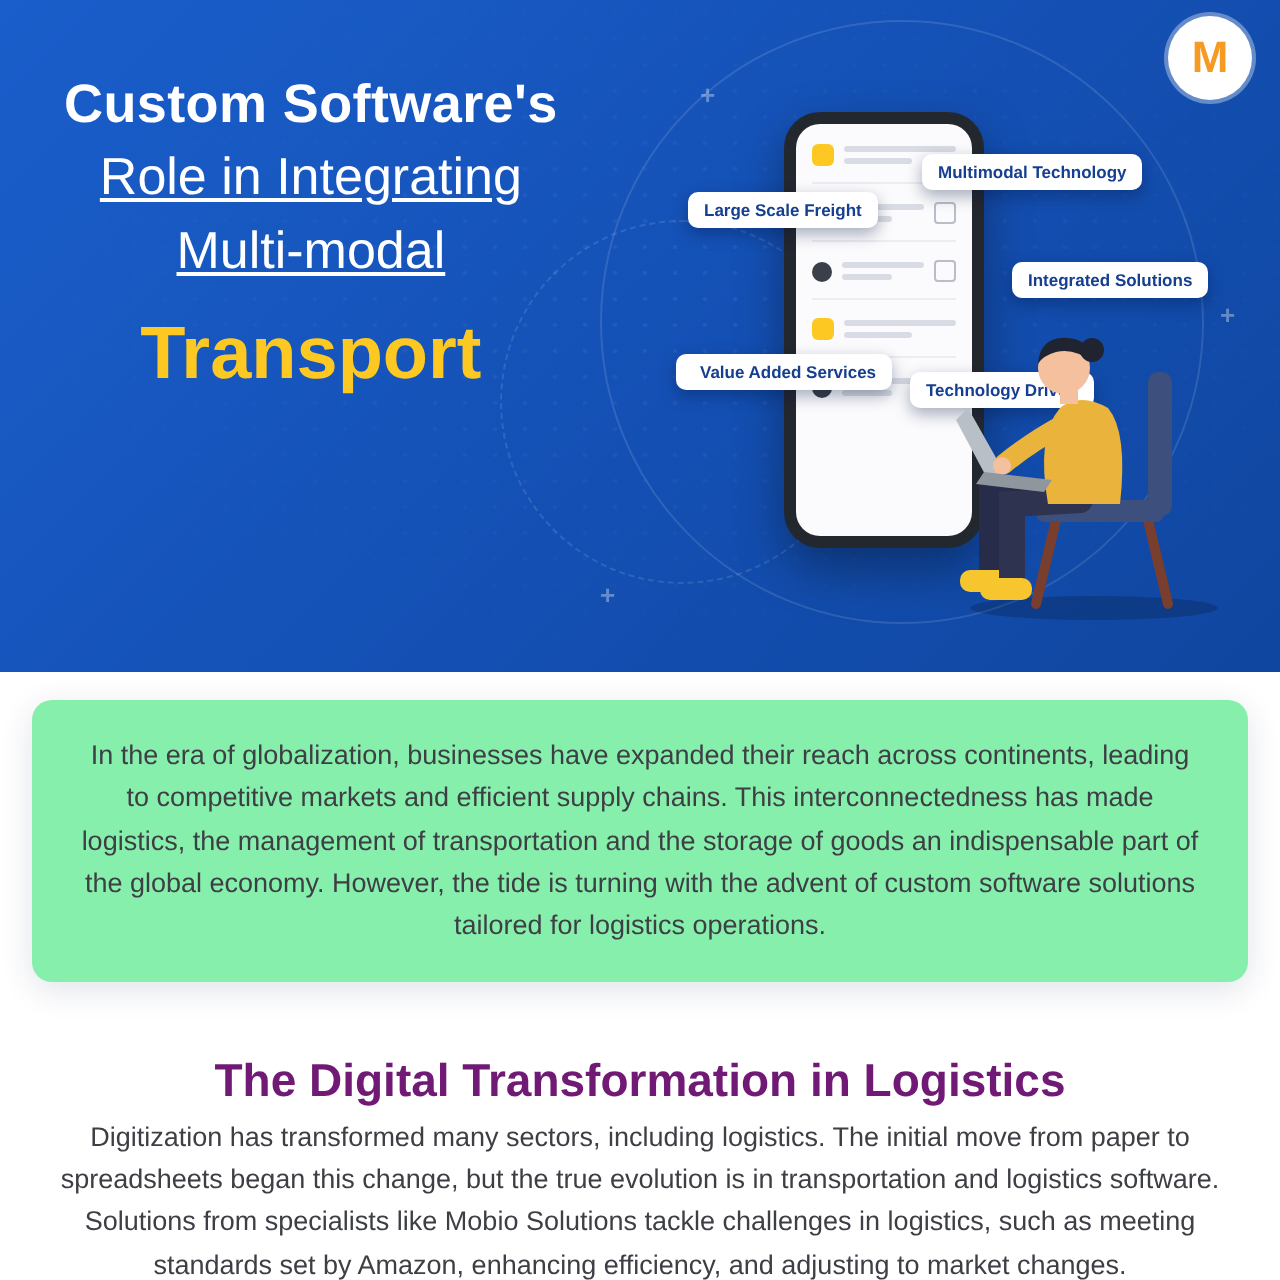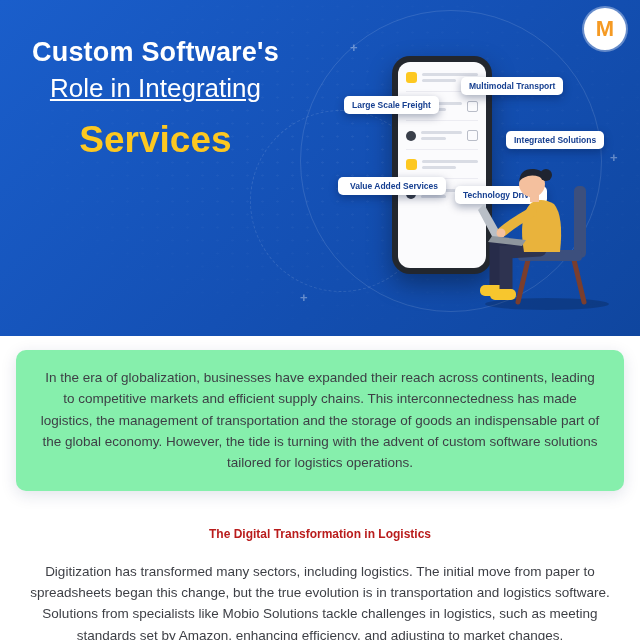--- a/index.html
+++ b/index.html
@@ -77,22 +77,22 @@
     margin:14px 16px 0;background:#86efac;border-radius:10px;
     box-shadow:0 4px 16px rgba(20,40,90,.13);
     padding:17px 24px;box-sizing:border-box;
   }
   .intro-card p{
     margin:0;color:#3d3f45;font-size:13.5px;line-height:1.58;text-align:center;
   }
 
   
   .section-heading{
-    margin:36px auto 20px;text-align:center;color:#b91c1c;
-    font-size:12px;font-weight:800;
+    margin:36px auto 4px;text-align:center;color:#701a75;
+    font-size:23px;font-weight:800;
   }
   .section-body{
     width:602px;margin:0 auto;color:#3d3f45;font-size:13.5px;line-height:1.58;text-align:center;
   }
 </style>
 </head>
 <body>
 
 <div class="hero">
   <div class="map-dots"></div>
@@ -102,21 +102,22 @@
   <span class="plus-mark" style="left:610px;top:150px;">+</span>
   <span class="plus-mark" style="left:300px;top:290px;">+</span>
 
   <div class="logo">
     <span>M</span>
   </div>
 
   <div class="hero-title">
     <div class="t1">Custom Software's</div>
     <div class="t2">Role in Integrating</div>
-    <div class="hl">Services</div>
+    <div class="t3">Multi-modal</div>
+    <div class="hl">Transport</div>
   </div>
 
   <div class="phone">
     <div class="screen">
       <div class="p-row">
         <span class="p-ysq"></span>
         <span class="p-lines">
             <i></i>
             <i class="short"></i>
           </span>
@@ -149,21 +150,21 @@
         <span class="p-lines">
             <i></i>
             <i class="short"></i>
           </span>
         <span class="p-glyph"></span>
       </div>
     </div>
   </div>
 
   <div class="badge" style="left:344px;top:96px;">Large Scale Freight</div>
-  <div class="badge" style="left:461px;top:77px;">Multimodal Transport</div>
+  <div class="badge" style="left:461px;top:77px;">Multimodal Technology</div>
   <div class="badge" style="left:506px;top:131px;">Integrated Solutions</div>
   <div class="badge" style="left:338px;top:177px;padding-left:12px;">Value Added Services</div>
   <div class="badge" style="left:455px;top:186px;">Technology Driven</div>
 
   <div class="person">
     <svg viewBox="0 0 170 170" width="170" height="170" xmlns="http://www.w3.org/2000/svg">
 
       <ellipse cx="85" cy="156" rx="62" ry="6" fill="rgba(0,0,0,0.18)"></ellipse>
 
       <path d="M66 112 L56 154" stroke="#7a3e2e" stroke-width="5" stroke-linecap="round"></path>

